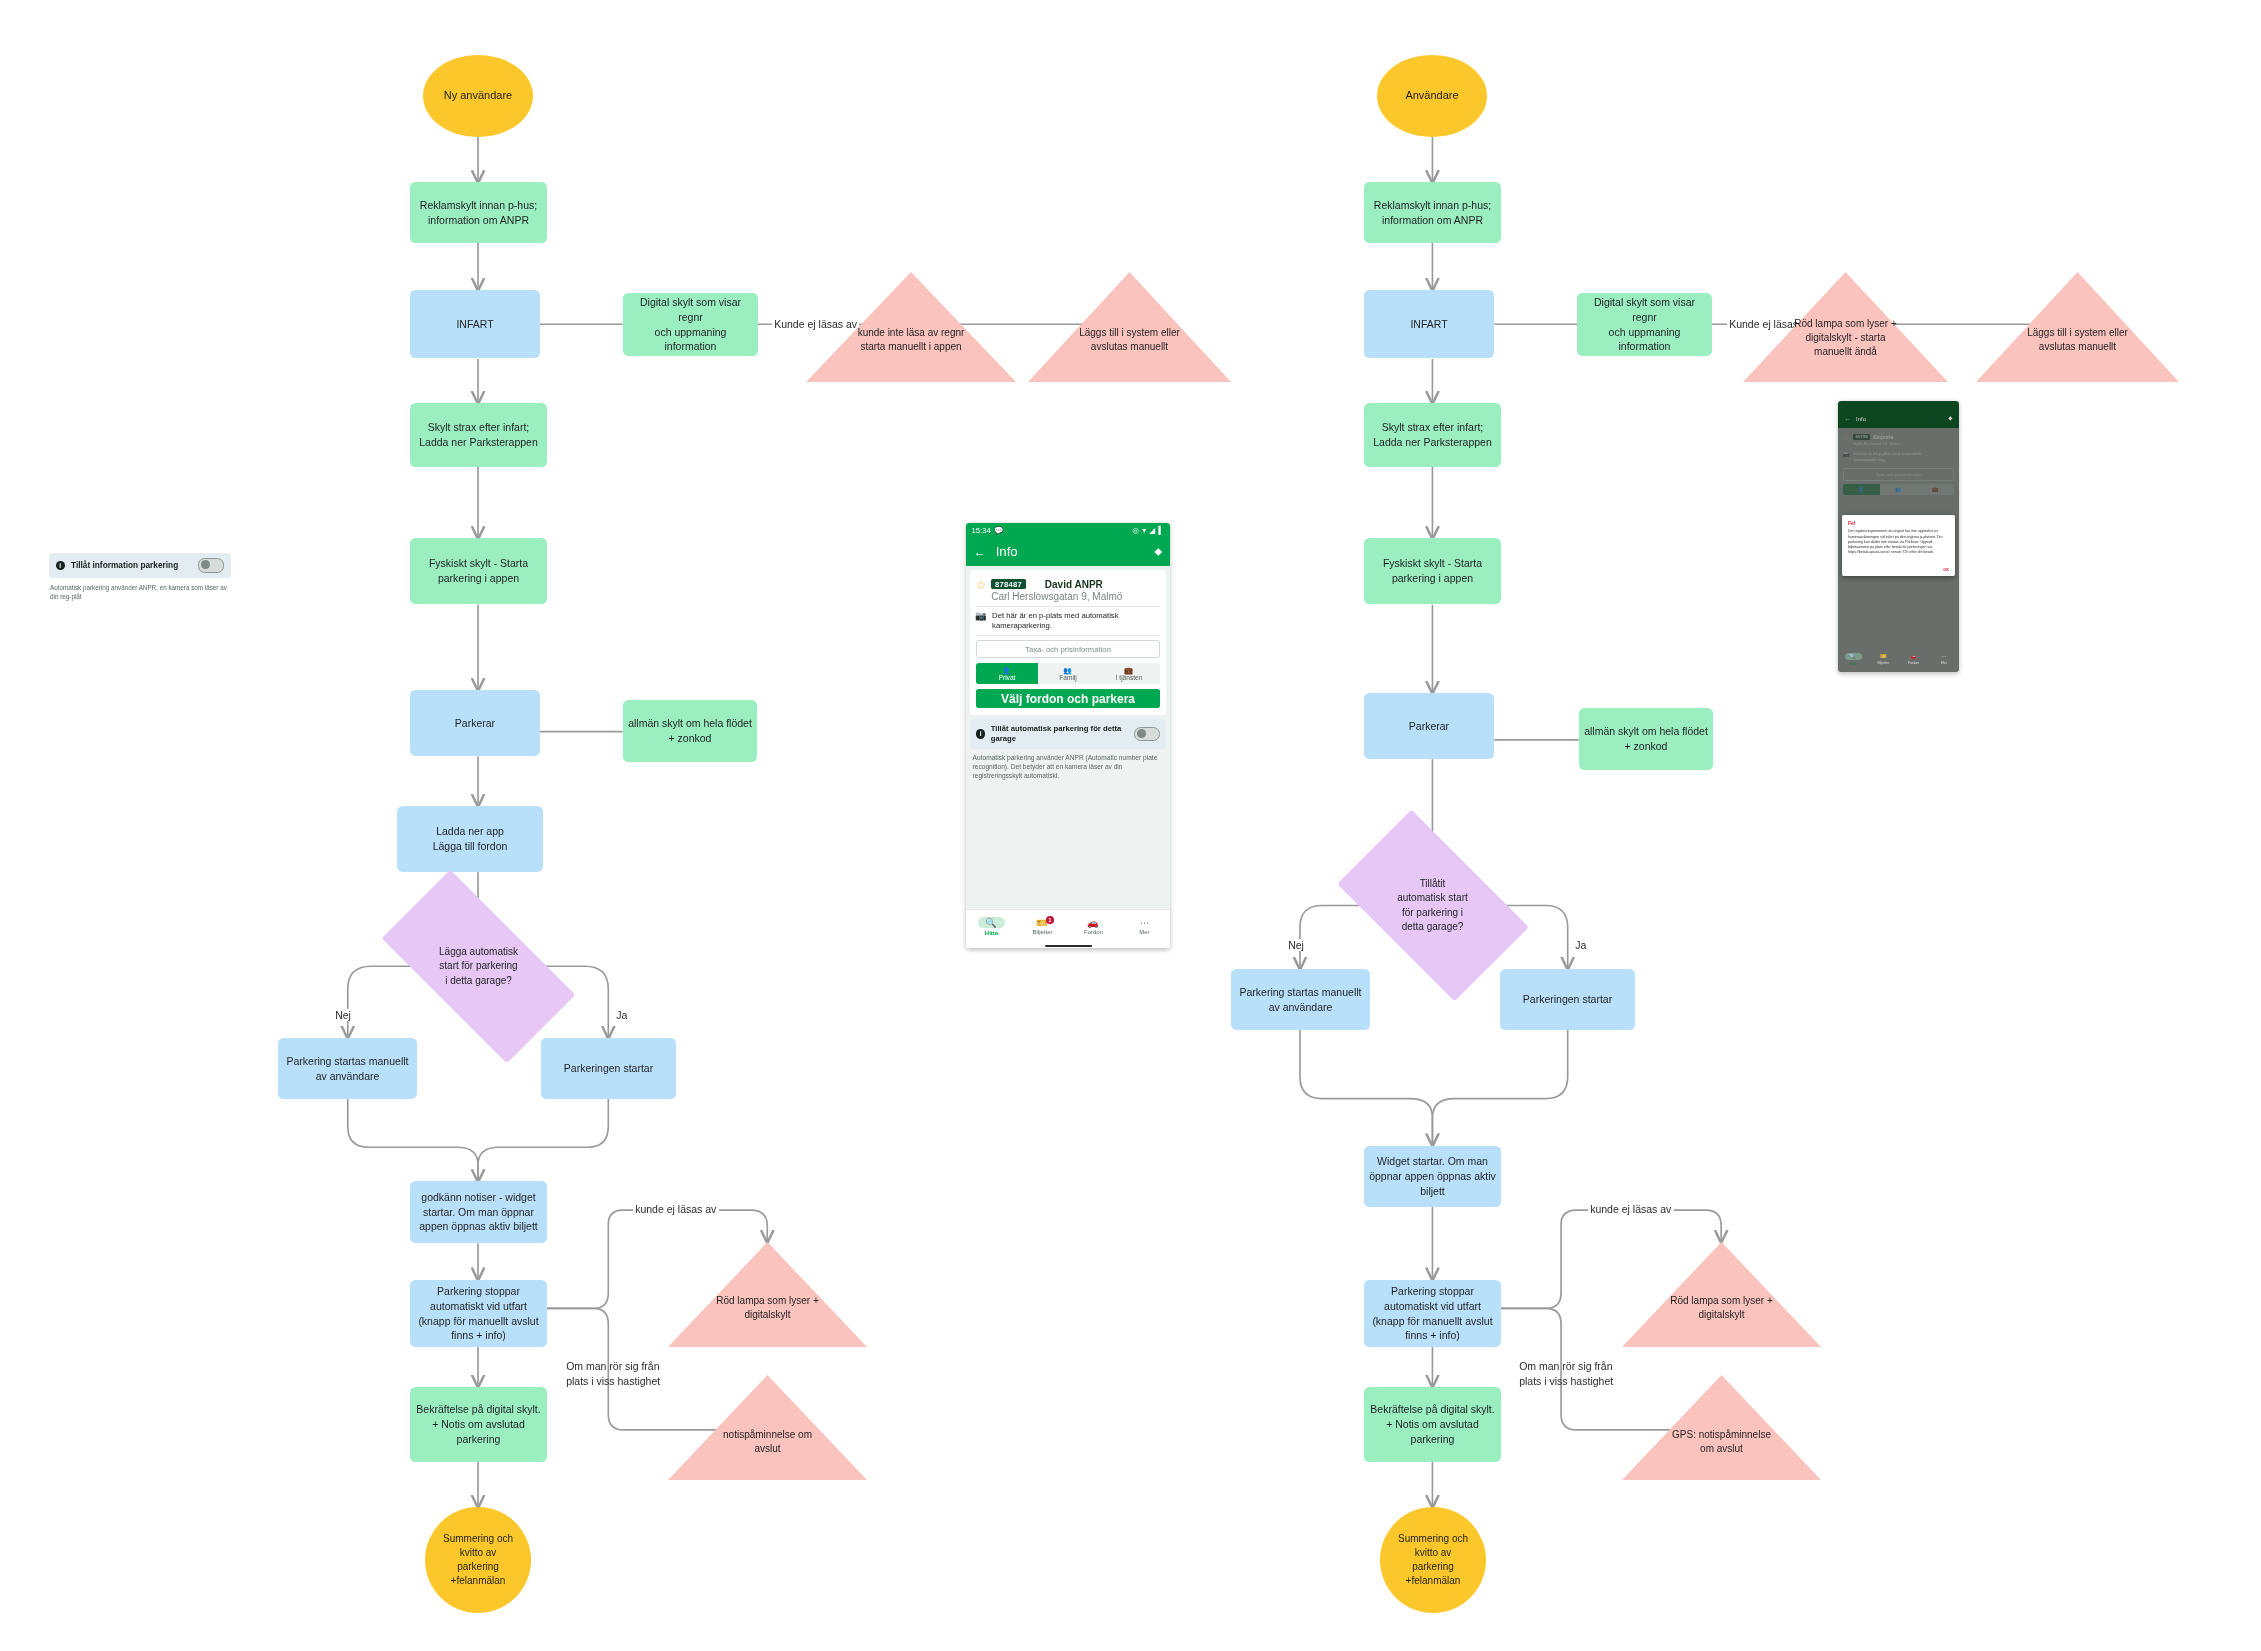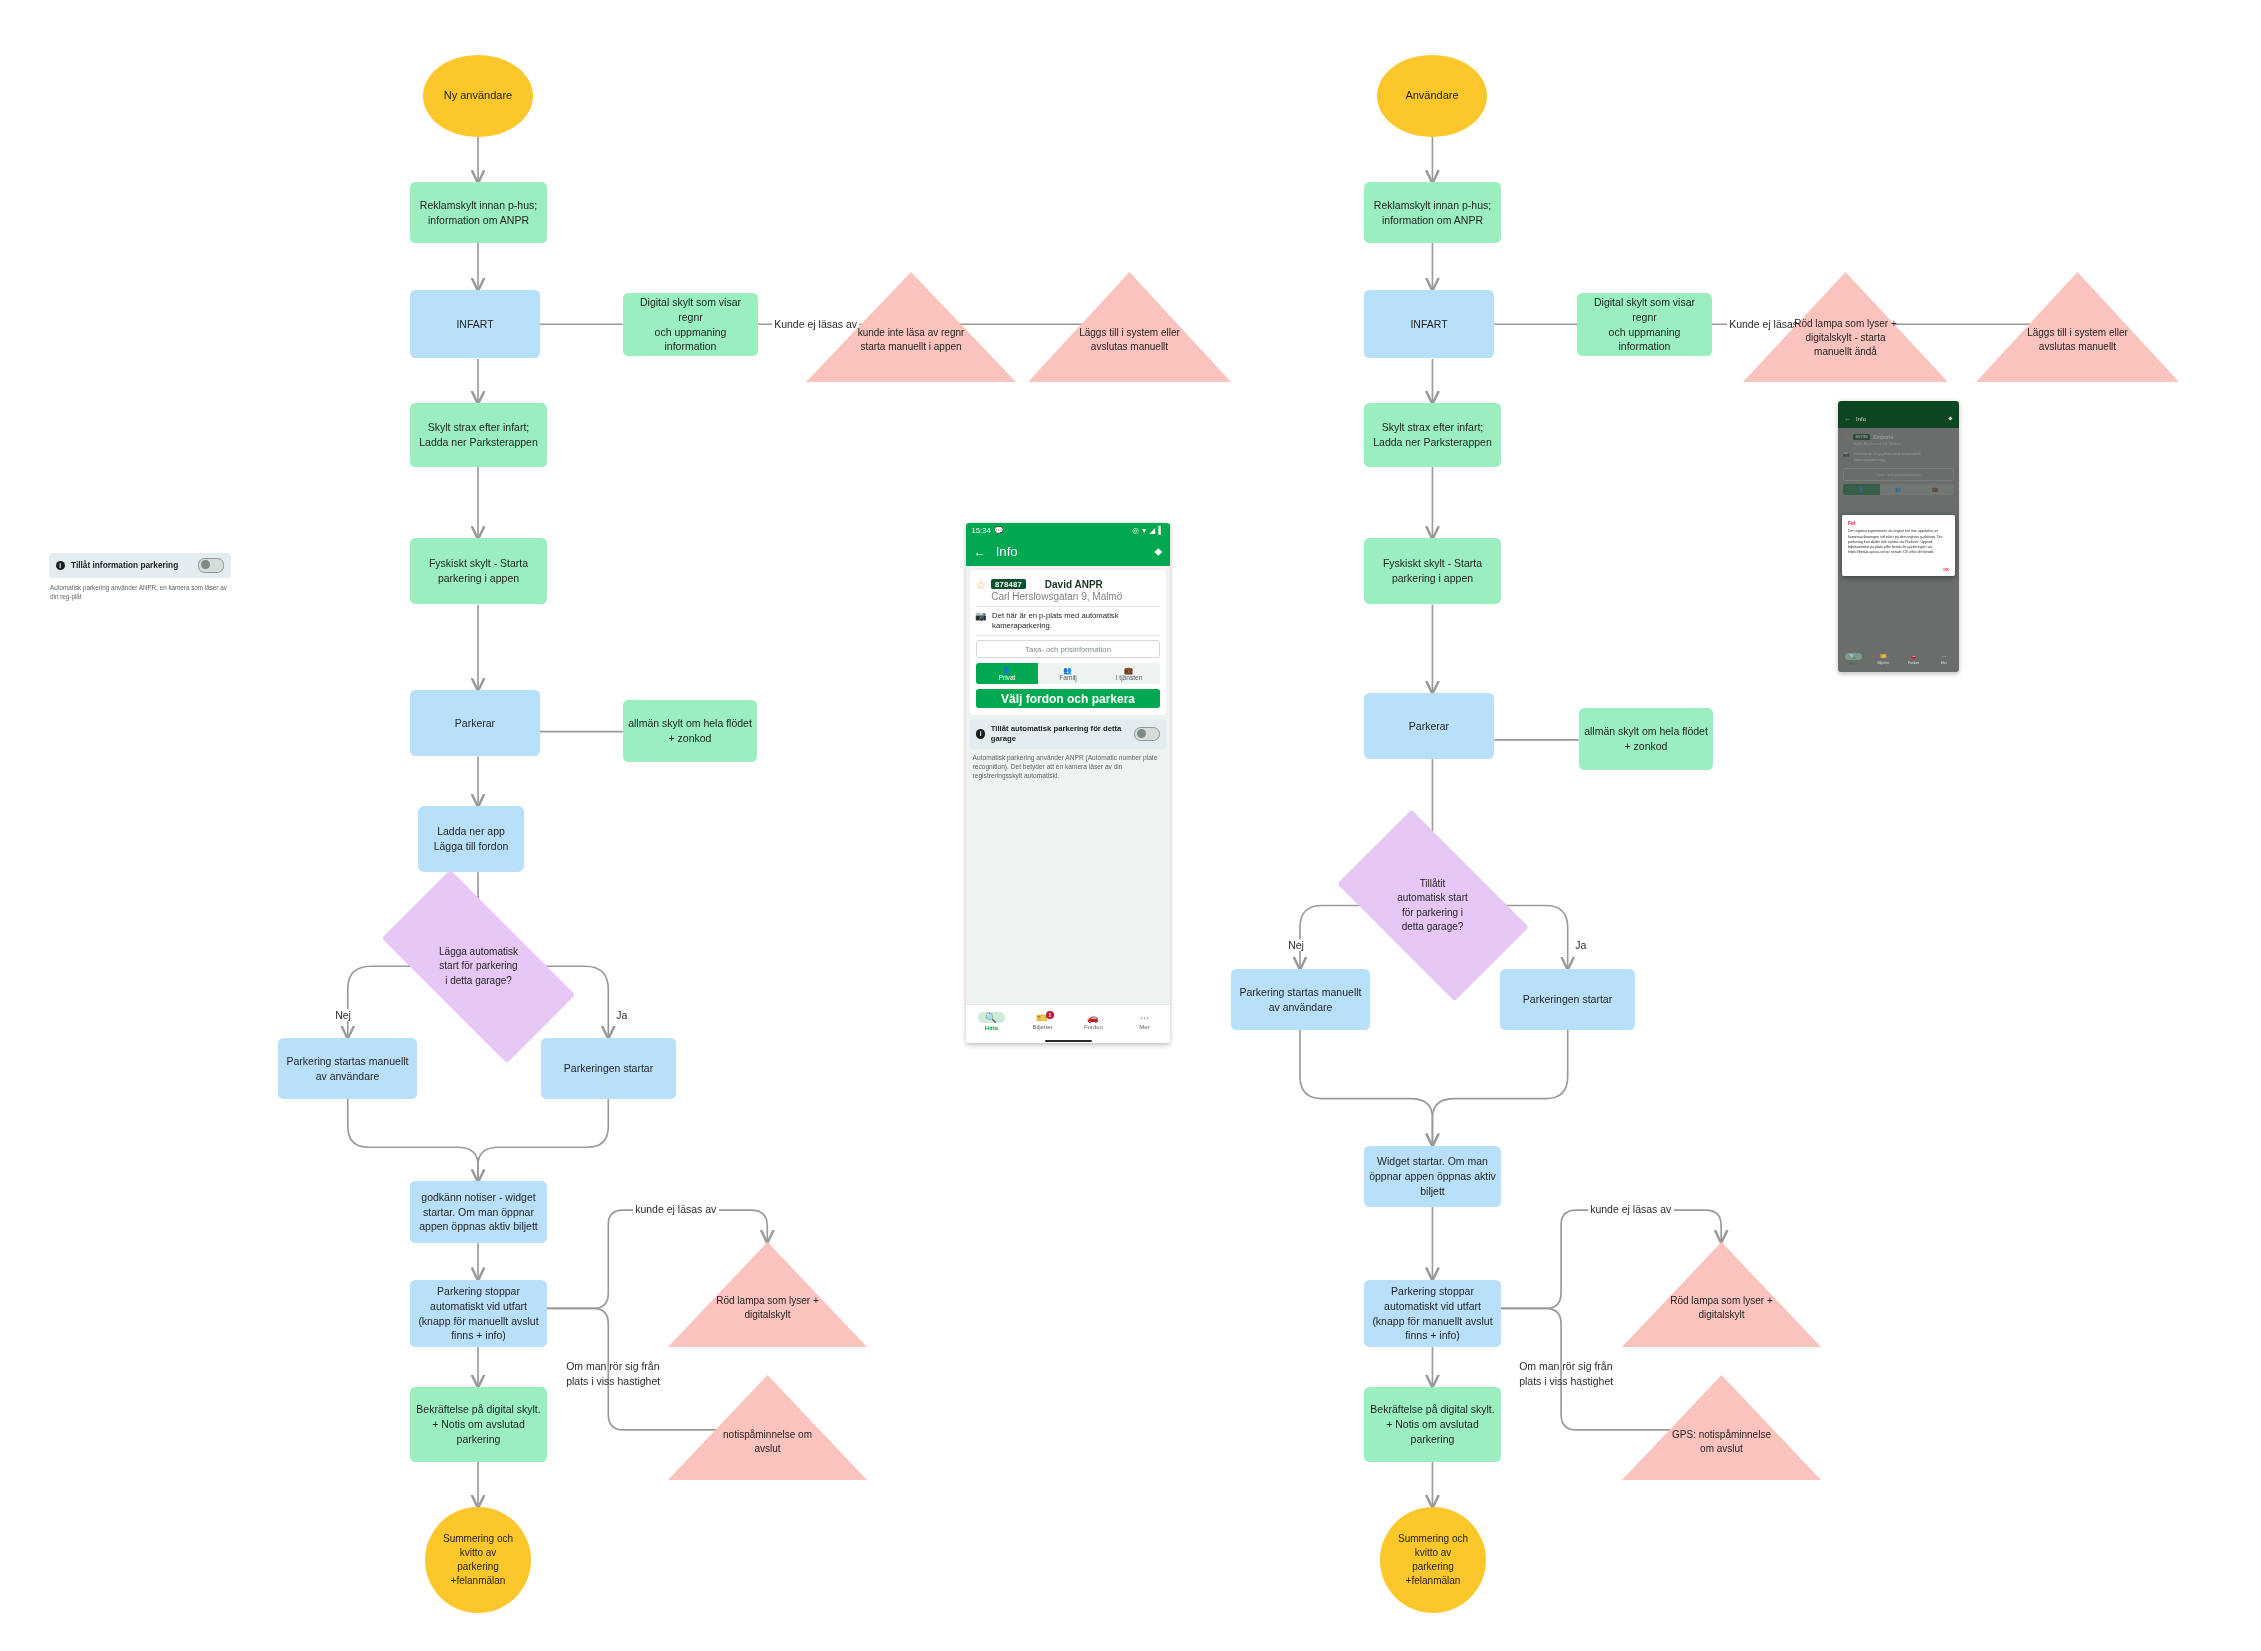--- a/index.html
+++ b/index.html
@@ -15,21 +15,21 @@
   .ellipse{background:#fbc72a;border-radius:50%;}
   .tri{background:transparent;}
   .tri .triShape{position:absolute;left:0;top:0;width:100%;height:100%;background:#fac3bd;clip-path:polygon(50% 0%,100% 100%,0% 100%);}
   .tri .triLabel{position:relative;z-index:2;width:78%;margin:0 auto;}
   .nodeText{position:relative;z-index:2;padding:0 4.4px;}
 
   .edgeLabel{position:absolute;font-size:10.5px;color:#2b2b2b;white-space:nowrap;background:#fff;padding:0 2.2px;}
 
   
   .phone{position:absolute;background:#fff;border-radius:3.3px;overflow:hidden;box-shadow:0 1.1px 5.5px rgba(0,0,0,.25);}
-  .phoneA{left:966px;top:523px;width:204px;height:520px;}
+  .phoneA{left:966px;top:523px;width:204px;height:425px;}
   .statusbar{height:14.4px;background:#00a851;display:flex;align-items:center;justify-content:space-between;padding:0 5.5px;color:#fff;font-size:7.7px;}
   .sb-right{display:flex;gap:3.3px;align-items:center;}
   .appbar{height:29px;background:#00a851;display:flex;align-items:center;padding:0 7.7px;color:#fff;gap:10px;}
   .appbar .title{font-size:13.2px;font-weight:500;}
   .appbar .spacer{flex:1;}
   .appbody{background:#eef2f1;padding:0;height:calc(100% - 14.4px - 29px);display:flex;flex-direction:column;}
   .card{background:#fff;margin:3.9px 3.9px 0 3.9px;border-radius:3.3px;padding:4.4px 5.5px;}
   .row{display:flex;align-items:flex-start;gap:5px;padding:3.9px 0;}
   .divline{height:0.6px;background:#e4e7e7;margin:0 1.1px;}
   .zonechip{display:inline-block;background:#0d5132;color:#fff;font-size:7.7px;font-weight:700;border-radius:1.7px;padding:0.6px 3.9px;letter-spacing:0.2px;}
@@ -194,21 +194,21 @@
   <div class="node rect green" style="left:410px;top:538px;width:137px;height:66px;font-size:10.5px;white-space:pre-line;"><span class="nodeText">Fyskiskt skylt - Starta
 parkering i appen</span></div>
 
   <div class="node rect blue" style="left:410px;top:690px;width:130px;height:66px;font-size:10.5px;">
       <span class="nodeText">Parkerar</span>
     </div>
 
   <div class="node rect green" style="left:623px;top:700px;width:134px;height:62px;font-size:10.5px;white-space:pre-line;"><span class="nodeText">allmän skylt om hela flödet
 + zonkod</span></div>
 
-  <div class="node rect blue" style="left:418px;top:806px;width:106px;height:66px;font-size:10.5px;white-space:pre-line;border-radius:6px;"><span class="nodeText">Ladda ner app
+  <div class="node rect blue" style="left:397px;top:806px;width:146px;height:66px;font-size:10.5px;white-space:pre-line;border-radius:6px;"><span class="nodeText">Ladda ner app
 Lägga till fordon</span></div>
 
   <div class="node purple" style="left:390px;top:918px;width:177px;height:97px;transform:rotate(45deg);border-radius:3.3px;"></div>
   <div class="node" style="left:390px;top:918px;width:177px;height:97px;font-size:10px;white-space:pre-line;"><span class="nodeText">Lägga automatisk
 start för parkering
 i detta garage?</span></div>
 
   <div class="edgeLabel" style="left:333px;top:1009px;">Nej</div>
   <div class="edgeLabel" style="left:614px;top:1009px;">Ja</div>
 

